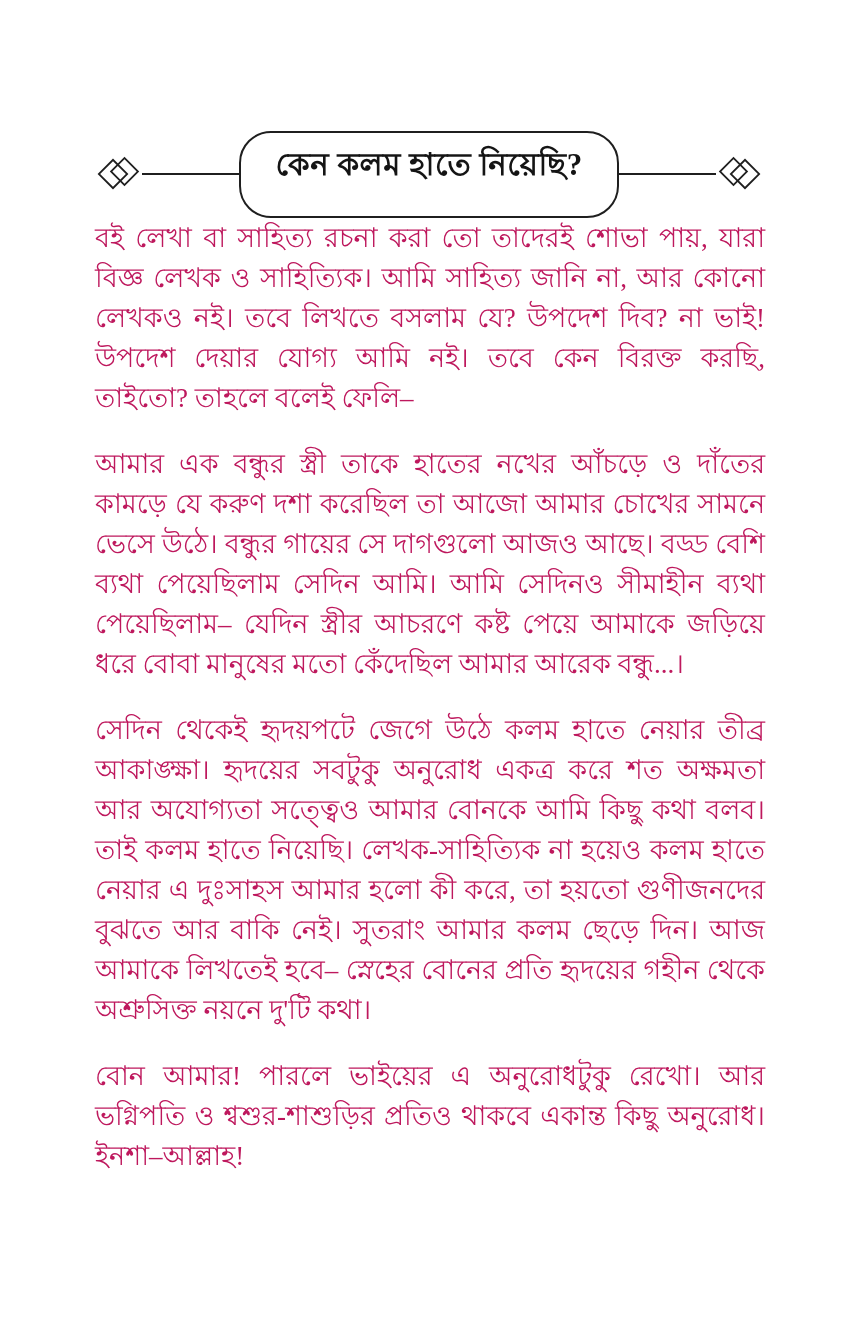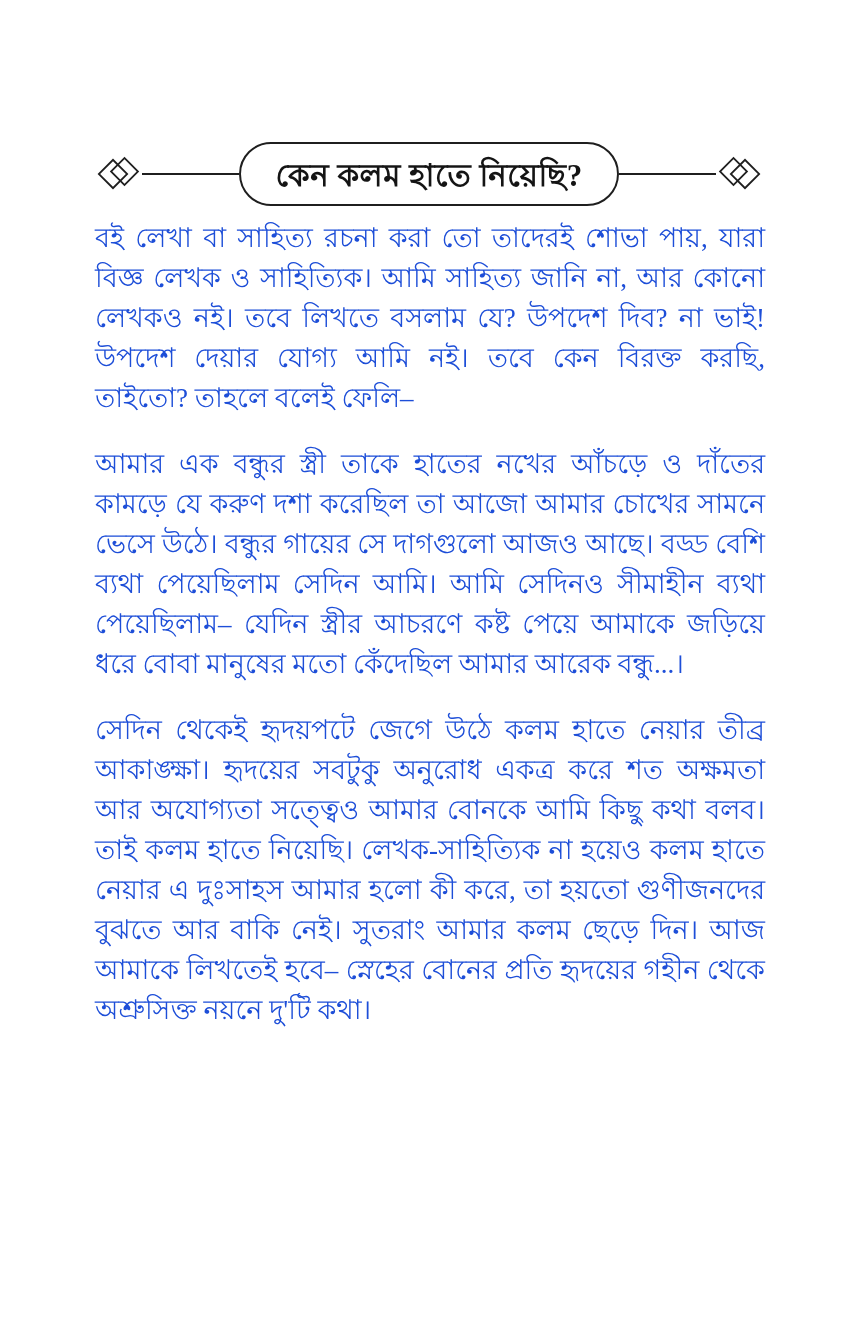--- a/index.html
+++ b/index.html
@@ -35,42 +35,42 @@
   }
   .header-rule {
     flex: 1 1 auto;
     height: 0;
     border-top: 2px solid #1f1f1f;
   }
   .title-pill {
     flex: 0 0 auto;
     border: 2.5px solid #1f1f1f;
     border-radius: 32px;
-    padding: 7px 34px 1px 34px;
+    padding: 7px 34px 24px 34px;
     background: #ffffff;
     font-size: 31px;
     font-weight: 700;
     letter-spacing: 0.5px;
     white-space: nowrap;
     color: #141414;
     text-align: center;
   }
   .body-text {
     position: absolute;
     top: 218px;
     left: 95px;
     width: 670px;
   }
   .body-text p {
     margin: 0 0 26px 0;
     font-size: 27px;
     line-height: 40px;
     font-weight: 500;
     text-align: justify;
-    color: #1d4ed8;
+    color: #be185d;
   }
 </style>
 </head>
 <body>
 
 <div class="page">
 
   <div class="chapter-header">
     <svg class="ornament left" width="46" height="38" viewBox="0 0 46 38" aria-hidden="true">
       <rect x="7" y="9" width="20" height="20" transform="rotate(45 17 19)" fill="none" stroke="#1f1f1f" stroke-width="1.8"></rect>
@@ -84,15 +84,16 @@
     <svg class="ornament right" width="46" height="38" viewBox="0 0 46 38" aria-hidden="true">
       <rect x="7" y="9" width="20" height="20" transform="rotate(45 17 19)" fill="none" stroke="#1f1f1f" stroke-width="1.8"></rect>
       <rect x="19" y="7" width="19" height="19" transform="rotate(45 28.5 16.5)" fill="none" stroke="#1f1f1f" stroke-width="1.8"></rect>
     </svg>
   </div>
 
   <div class="body-text">
     <p>বই লেখা বা সাহিত্য রচনা করা তো তাদেরই শোভা পায়, যারা বিজ্ঞ লেখক ও সাহিত্যিক। আমি সাহিত্য জানি না, আর কোনো লেখকও নই। তবে লিখতে বসলাম যে? উপদেশ দিব? না ভাই! উপদেশ দেয়ার যোগ্য আমি নই। তবে কেন বিরক্ত করছি, তাইতো? তাহলে বলেই ফেলি–</p>
     <p>আমার এক বন্ধুর স্ত্রী তাকে হাতের নখের আঁচড়ে ও দাঁতের কামড়ে যে করুণ দশা করেছিল তা আজো আমার চোখের সামনে ভেসে উঠে। বন্ধুর গায়ের সে দাগগুলো আজও আছে। বড্ড বেশি ব্যথা পেয়েছিলাম সেদিন আমি। আমি সেদিনও সীমাহীন ব্যথা পেয়েছিলাম– যেদিন স্ত্রীর আচরণে কষ্ট পেয়ে আমাকে জড়িয়ে ধরে বোবা মানুষের মতো কেঁদেছিল আমার আরেক বন্ধু...।</p>
     <p>সেদিন থেকেই হৃদয়পটে জেগে উঠে কলম হাতে নেয়ার তীব্র আকাঙ্ক্ষা। হৃদয়ের সবটুকু অনুরোধ একত্র করে শত অক্ষমতা আর অযোগ্যতা সত্ত্বেও আমার বোনকে আমি কিছু কথা বলব। তাই কলম হাতে নিয়েছি। লেখক-সাহিত্যিক না হয়েও কলম হাতে নেয়ার এ দুঃসাহস আমার হলো কী করে, তা হয়তো গুণীজনদের বুঝতে আর বাকি নেই। সুতরাং আমার কলম ছেড়ে দিন। আজ আমাকে লিখতেই হবে– স্নেহের বোনের প্রতি হৃদয়ের গহীন থেকে অশ্রুসিক্ত নয়নে দু'টি কথা।</p>
+    <p>বোন আমার! পারলে ভাইয়ের এ অনুরোধটুকু রেখো। আর ভগ্নিপতি ও শ্বশুর-শাশুড়ির প্রতিও থাকবে একান্ত কিছু অনুরোধ। ইনশা–আল্লাহ!</p>
   </div>
 
 </div>
 
 </body></html>

